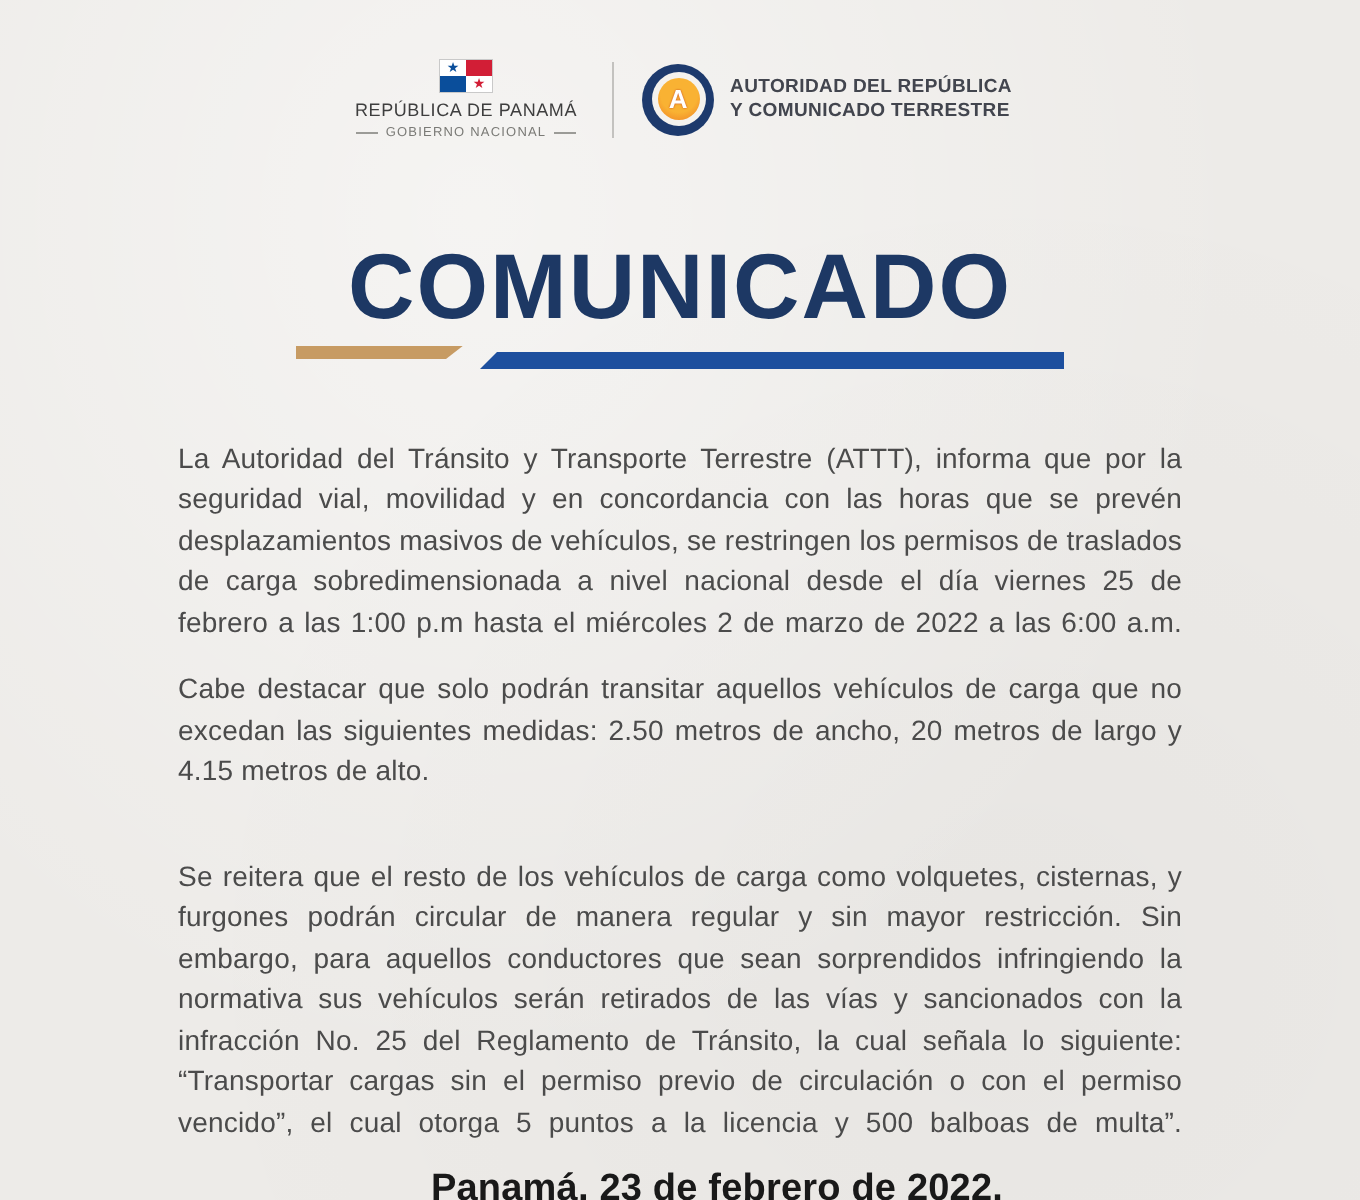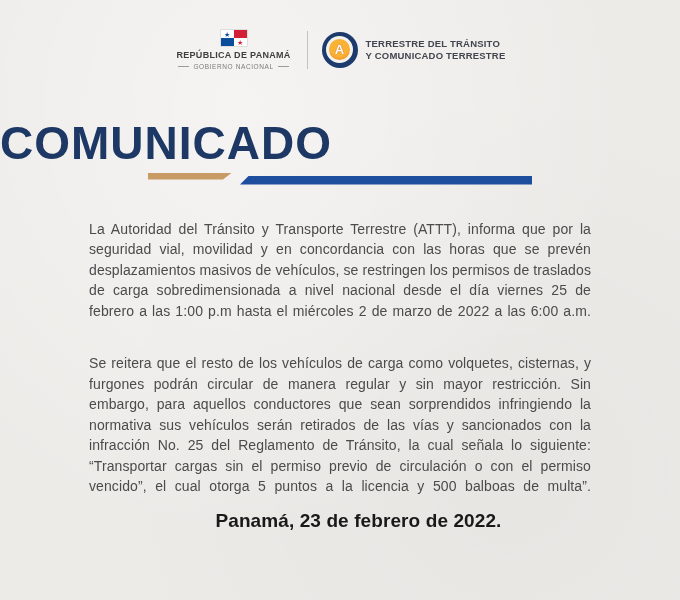--- a/index.html
+++ b/index.html
@@ -27,21 +27,21 @@
     margin-bottom:4px;
   }
   .flag .q{display:flex;align-items:center;justify-content:center;font-size:7px;line-height:1;}
   .flag .tl{background:#fff;color:#0a4e9b;}
   .flag .tl::before{content:"★";}
   .flag .tr{background:#d21e36;}
   .flag .bl{background:#0a4e9b;}
   .flag .br{background:#fff;color:#d21e36;}
   .flag .br::before{content:"★";}
   .gov-name{
-    font-size:9px;font-weight:bold;color:#3e3e3e;
+    font-size:9px;font-weight:normal;color:#3e3e3e;
     letter-spacing:.3px;white-space:nowrap;
   }
   .gov-subname{
     display:flex;align-items:center;gap:4px;margin-top:2.5px;
     font-size:6.5px;color:#7a7a76;letter-spacing:.6px;white-space:nowrap;
   }
   .gov-subname .dash{width:11px;height:1px;background:#9b9b97;}
   .header-divider{width:1px;height:38px;background:#c3c2bf;}
   .attt-block{display:flex;align-items:center;gap:8px;}
   .attt-badge{
@@ -62,20 +62,21 @@
     text-shadow:0 0 1px #c23b22;
   }
   .attt-name{
     font-size:9.5px;font-weight:bold;color:#42454e;
     line-height:11.5px;letter-spacing:.2px;white-space:nowrap;
   }
 
   
   .page-title{
     margin-top:50px;
+    text-align:center;
     font-size:46px;font-weight:bold;
     color:#1d3864;
     letter-spacing:1px;
     line-height:1;
   }
   .title-underline{
     display:flex;align-items:flex-start;justify-content:center;
     gap:8px;margin-top:7px;height:14px;
   }
   .underline-tan{
@@ -131,33 +132,34 @@
 
     <div class="header-divider"></div>
 
     <div class="attt-block">
       <div class="attt-badge">
         <div class="ring">
           <div class="core">A</div>
         </div>
       </div>
       <div class="attt-name">
-        <div>TERRESTRE DEL TRÁNSITO</div>
+        <div>AUTORIDAD DEL REPÚBLICA</div>
         <div>Y COMUNICADO TERRESTRE</div>
       </div>
     </div>
 
   </div>
 
   <div class="page-title">COMUNICADO</div>
   <div class="title-underline">
     <div class="underline-tan"></div>
     <div class="underline-blue"></div>
   </div>
 
   <div class="content">
     <p class="justify-last">La Autoridad del Tránsito y Transporte Terrestre (ATTT), informa que por la seguridad vial, movilidad y en concordancia con las horas que se prevén desplazamientos masivos de vehículos, se restringen los permisos de traslados de carga sobredimensionada a nivel nacional desde el día viernes 25 de febrero a las 1:00 p.m hasta el miércoles 2 de marzo de 2022 a las 6:00 a.m.</p>
+    <p>Cabe destacar que solo podrán transitar aquellos vehículos de carga que no excedan las siguientes medidas: 2.50 metros de ancho, 20 metros de largo y 4.15 metros de alto.</p>
     <p class="justify-last">Se reitera que el resto de los vehículos de carga como volquetes, cisternas, y furgones podrán circular de manera regular y sin mayor restricción. Sin embargo, para aquellos conductores que sean sorprendidos infringiendo la normativa sus vehículos serán retirados de las vías y sancionados con la infracción No. 25 del Reglamento de Tránsito, la cual señala lo siguiente: “Transportar cargas sin el permiso previo de circulación o con el permiso vencido”, el cual otorga 5 puntos a la licencia y 500 balboas de multa”.</p>
   </div>
 
   <div class="date-line">Panamá, 23 de febrero de 2022.</div>
 
 </div>
 
 </body></html>

